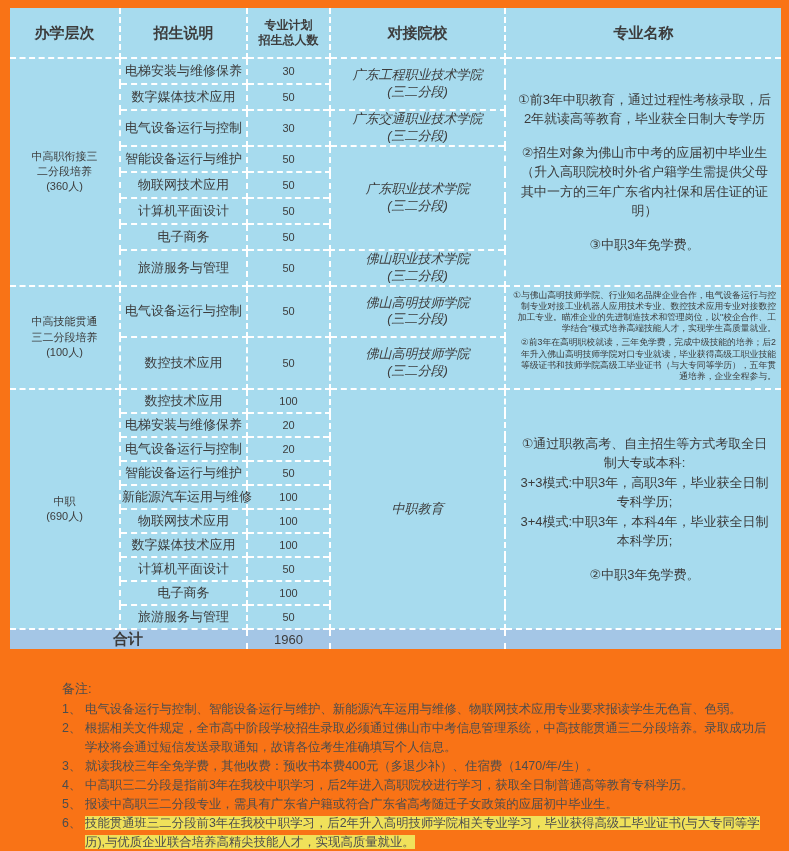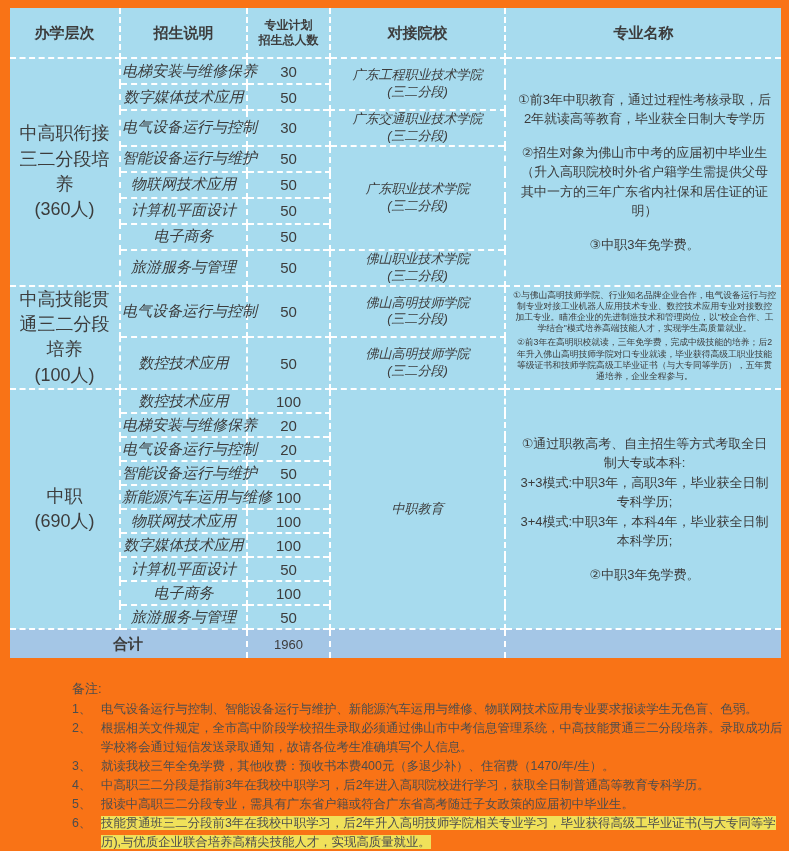--- a/index.html
+++ b/index.html
@@ -25,41 +25,41 @@
     color:var(--ink);
   }
   thead tr{height:50px;}
   thead th{font-size:15px;font-weight:bold;color:#2d2d2d;white-space:pre-line;line-height:1.2;}
   thead th.small-head{font-size:12px;}
 
   tbody.g0 tr{height:26px;}
   tbody.g1 tr{height:49px;}
   tbody.g2 tr{height:24px;}
 
-  td.level{font-size:18px;line-height:1.4;padding:0 9px;}
-  td.major{font-size:15px;white-space:nowrap;padding:0 1px;font-style:italic;}
-  td.count{font-size:15px;}
+  td.level{font-size:11px;line-height:1.4;padding:0 18px;}
+  td.major{font-size:13px;white-space:nowrap;padding:0 1px;}
+  td.count{font-size:11px;}
   td.college{font-size:13px;line-height:1.3;padding:0 2px;font-style:italic;}
   td.college .seg:empty{display:none;}
 
   td.notes{text-align:left;vertical-align:middle;padding:6px 8px 6px 10px;margin-left:7px;}
   td.notes .np{white-space:pre-line;font-size:13px;line-height:1.5;margin-bottom:14px;}
   td.notes .np:last-child{margin-bottom:0;}
   tbody.g1 td.notes{padding:3px 5px 3px 7px;vertical-align:middle;}
-  tbody.g1 td.notes .np{font-size:8.8px;line-height:11.2px;margin-bottom:3px;}
-
-  tbody.total td{background:var(--total-bg);height:29px;}
+  tbody.g1 td.notes .np{font-size:8.8px;line-height:11.2px;margin-bottom:3px;text-align:right;}
+
+  tbody.total td{background:var(--total-bg);height:20px;}
   td.total-label{font-size:15px;font-weight:bold;color:#2d2d2d;}
   td.total-value{font-size:13px;}
 
-  .remarks{position:absolute;left:72px;top:680px;width:716px;color:var(--remark-ink);}
+  .remarks{position:absolute;left:62px;top:680px;width:716px;color:var(--remark-ink);}
   .remarks-title{font-size:13px;line-height:18px;display:block;margin-bottom:2px;}
   .fn-item{display:flex;align-items:flex-start;font-size:12.4px;line-height:19px;}
   .fn-num{width:23px;flex:0 0 23px;}
-  .fn-text{flex:1;margin-left:6px;}
+  .fn-text{flex:1;}
   .hl{background:var(--hl);}
 </style>
 </head>
 <body>
 
 <div class="page">
 
   <table class="enroll">
     <colgroup>
       <col style="width:110px">

